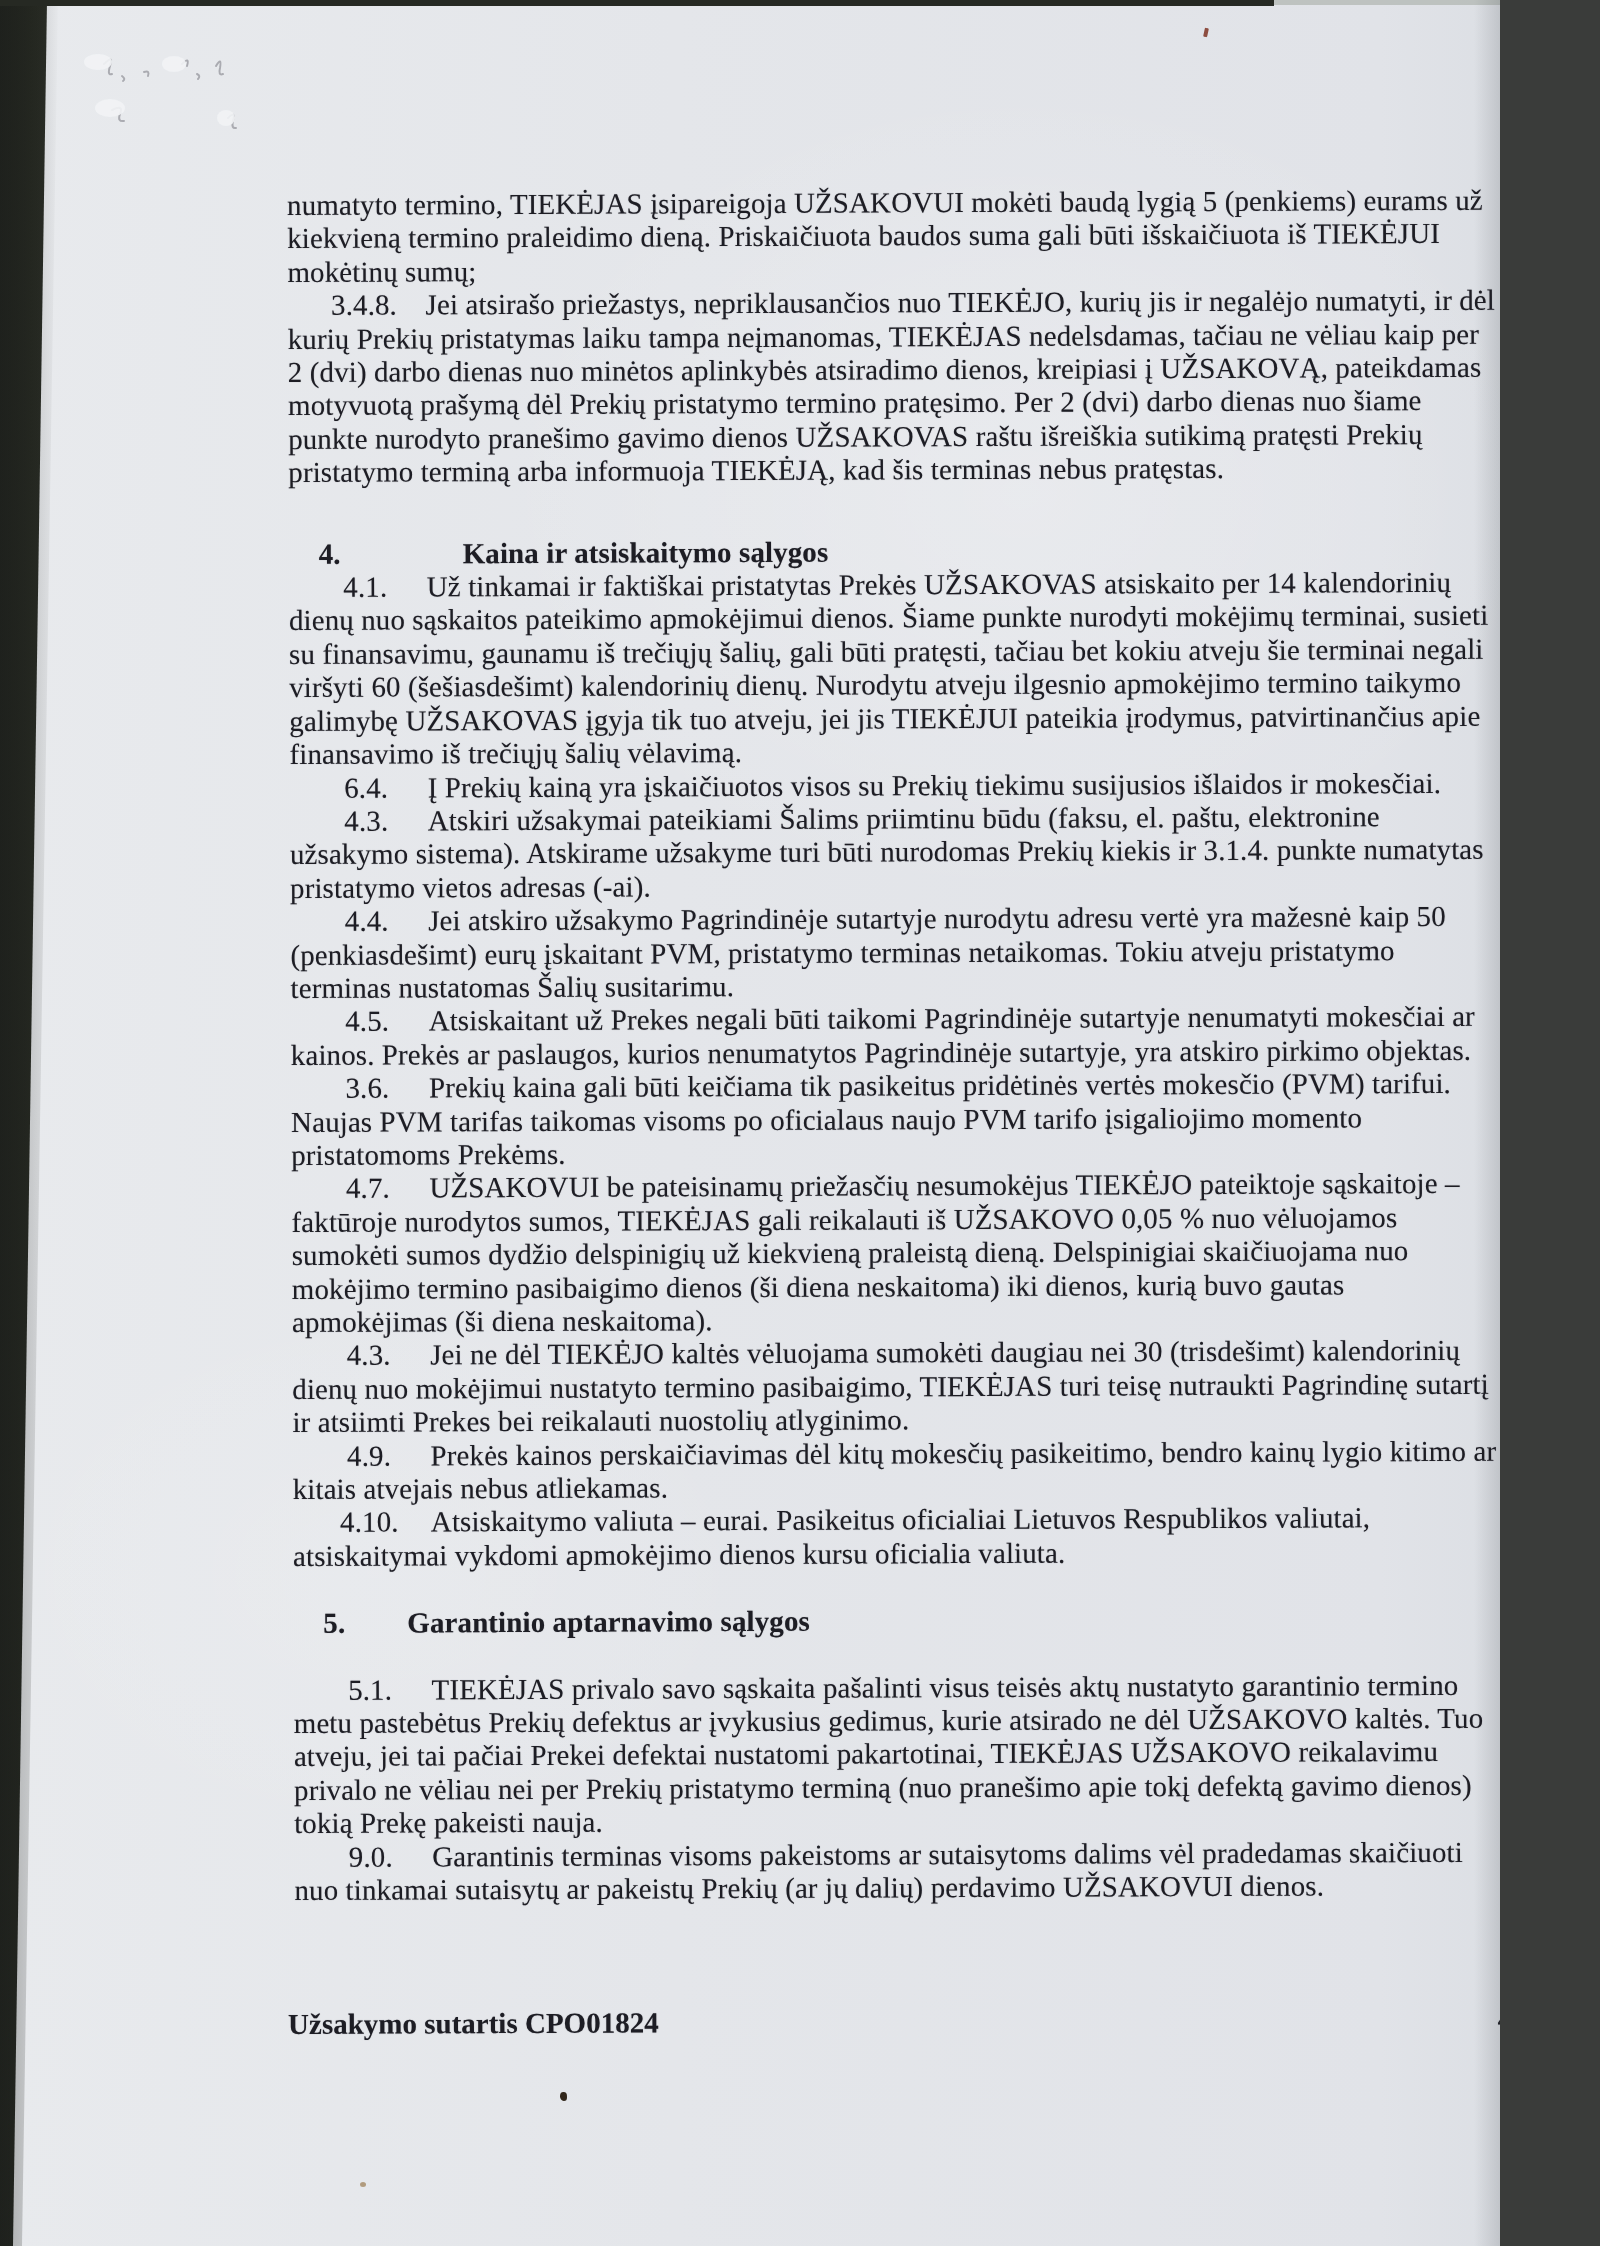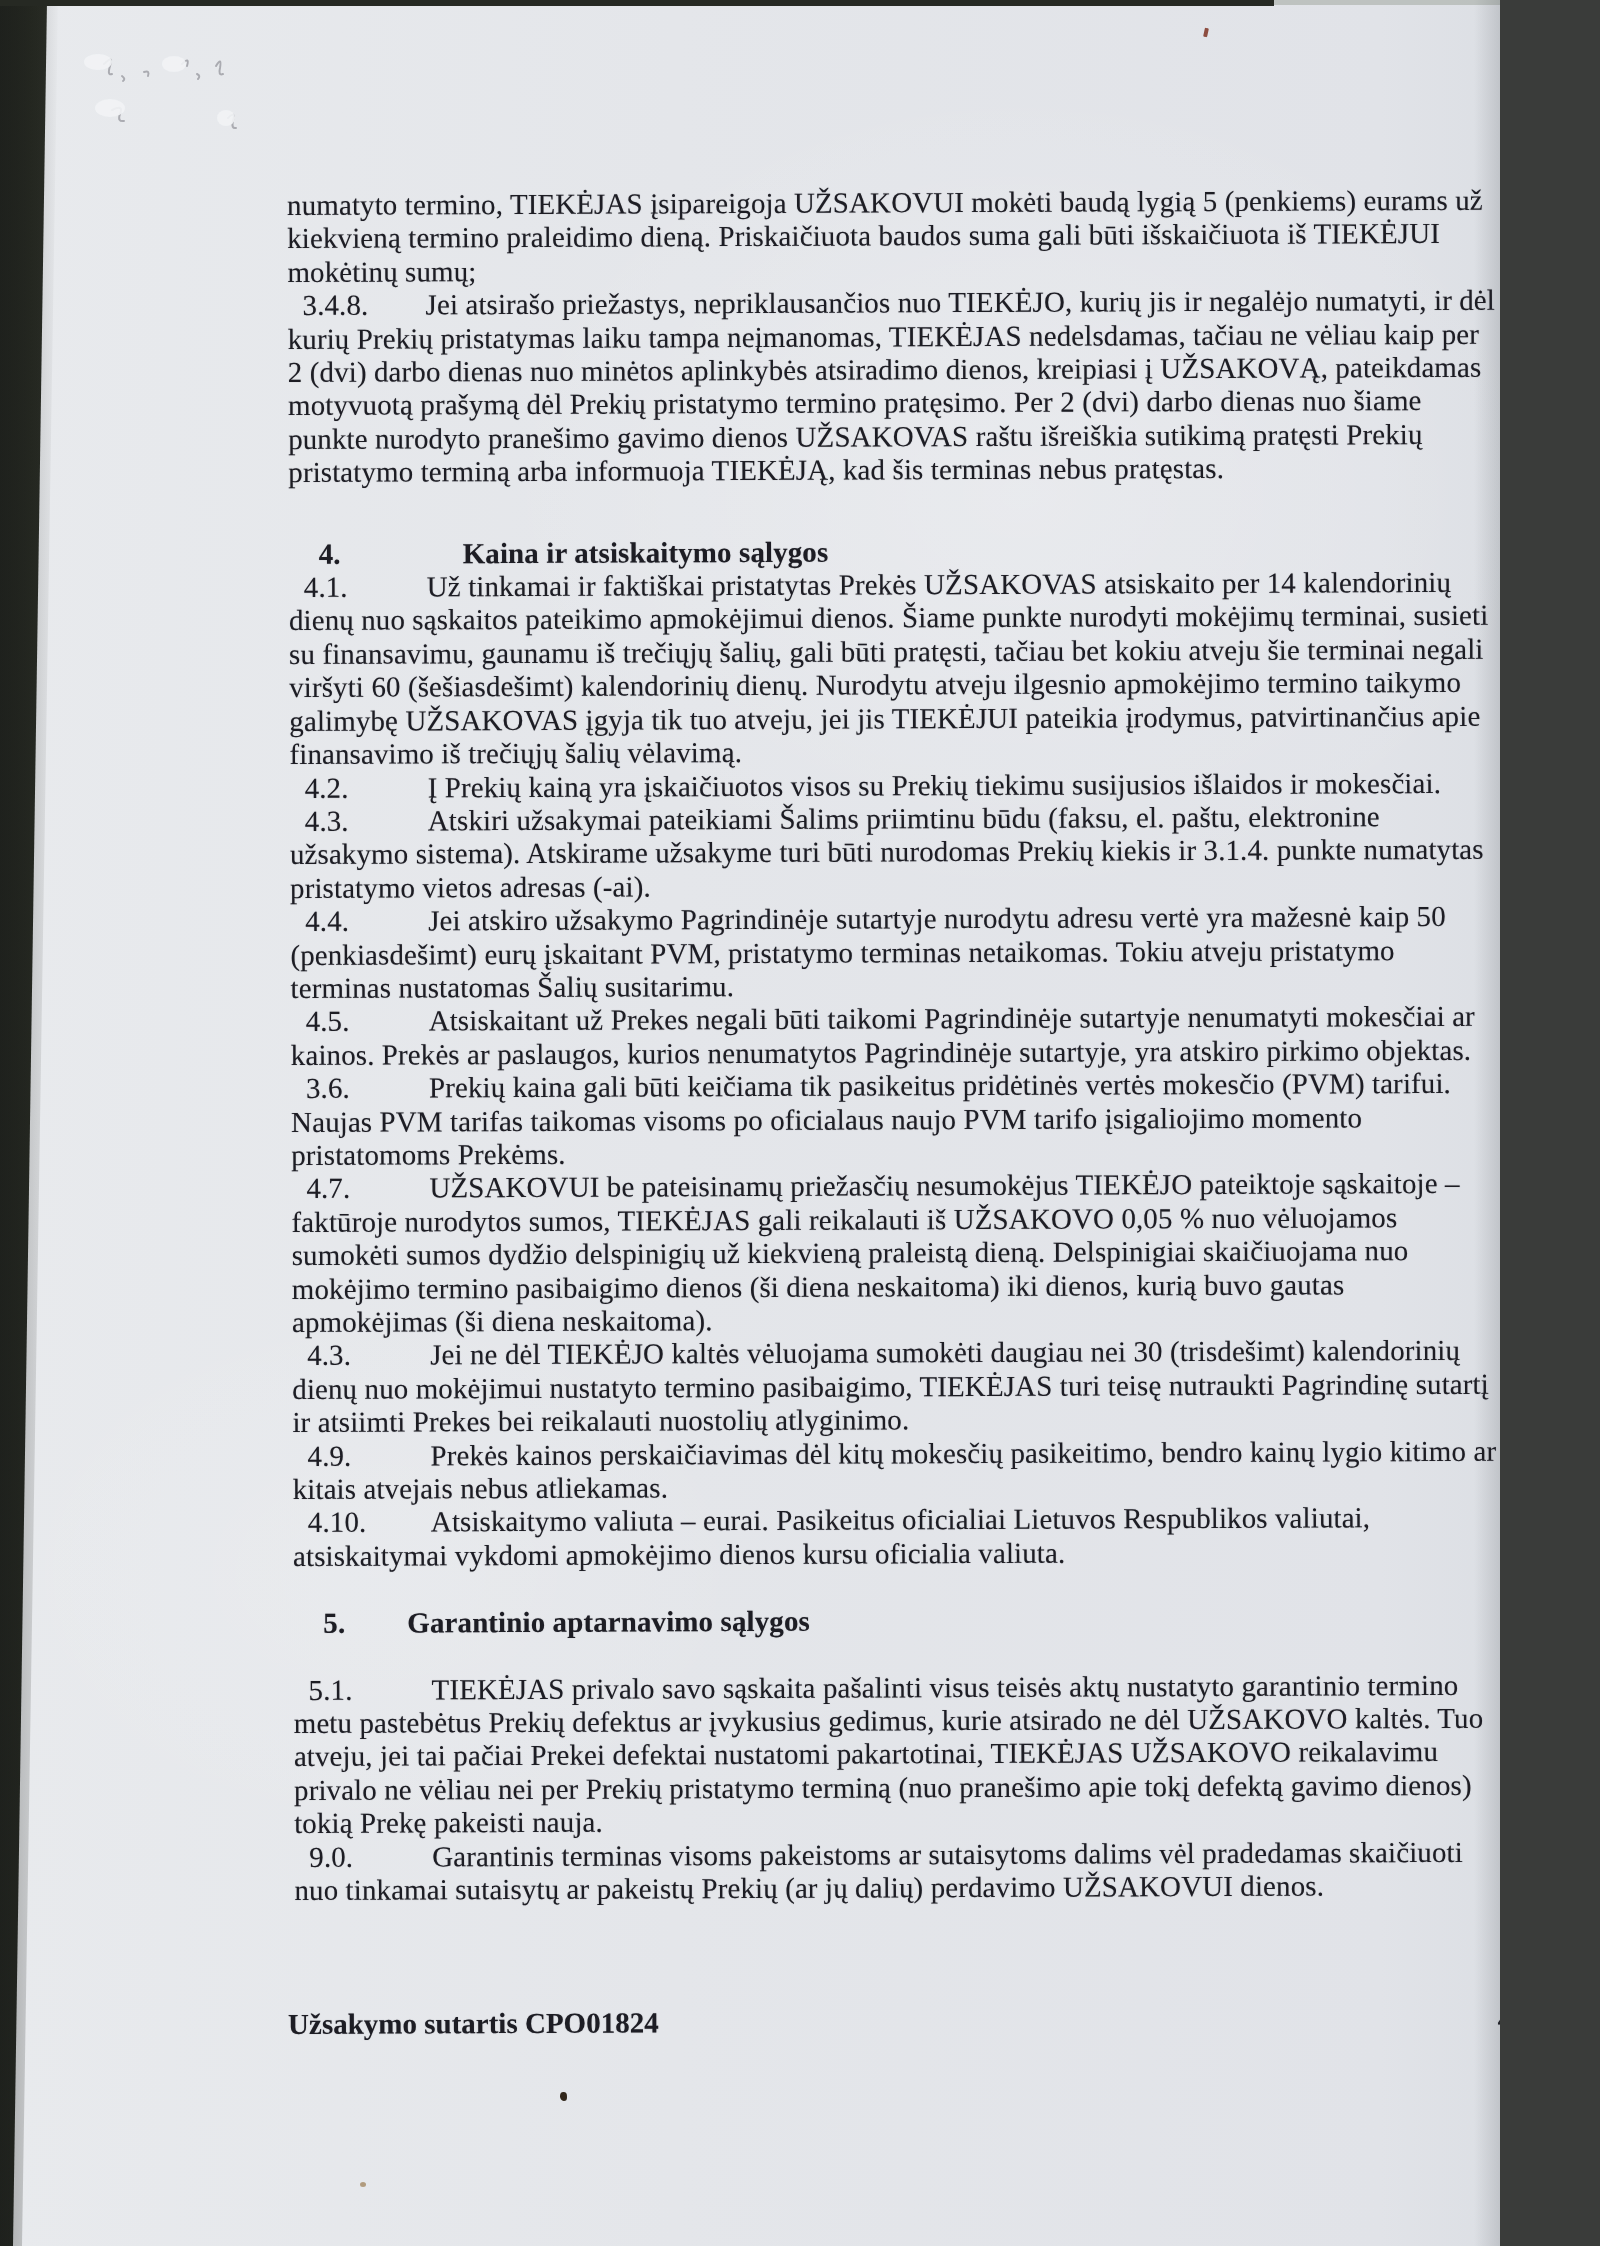--- a/index.html
+++ b/index.html
@@ -37,21 +37,21 @@
   .footer-dot{position:absolute;left:560px;top:2092px;width:7px;height:9px;background:#32271c;border-radius:50% 50% 45% 55%;}
   
   .content{
     position:absolute;left:287px;top:189px;width:1212px;
     font-size:29px;line-height:33.4px;letter-spacing:.1px;
     text-shadow:0 0 1px rgba(28,28,40,.38);
     transform:rotate(-0.25deg);transform-origin:0 0;
   }
   .content p{margin:0;text-indent:15px;}
   .content p.cont{text-indent:0;}
-  .num{display:inline-block;width:123px;text-indent:0;}
+  .num{display:inline-block;width:123px;text-indent:0;text-align:center;}
   h2{margin:0;font-size:29px;line-height:33.4px;font-weight:bold;text-indent:15px;}
   h2.sec4{margin-top:48px;}
   h2.sec5{margin-top:34px;margin-bottom:33px;}
   .hnum4{display:inline-block;width:159px;}
   .hnum5{display:inline-block;width:99px;}
   .footer{
     position:absolute;left:288px;top:2008px;width:1224px;
     font-size:29px;line-height:33px;
     text-shadow:0 0 1px rgba(28,28,40,.38);
     transform:rotate(-0.25deg);transform-origin:0 0;
@@ -94,21 +94,21 @@
 
   <div class="content">
 
     <p class="cont">numatyto termino, TIEKĖJAS įsipareigoja UŽSAKOVUI mokėti baudą lygią 5 (penkiems) eurams už kiekvieną termino praleidimo dieną. Priskaičiuota baudos suma gali būti išskaičiuota iš TIEKĖJUI mokėtinų sumų;</p>
 
     <p><span class="num">3.4.8.</span><span>Jei atsirašo priežastys, nepriklausančios nuo TIEKĖJO, kurių jis ir negalėjo numatyti, ir dėl kurių Prekių pristatymas laiku tampa neįmanomas, TIEKĖJAS nedelsdamas, tačiau ne vėliau kaip per 2 (dvi) darbo dienas nuo minėtos aplinkybės atsiradimo dienos, kreipiasi į UŽSAKOVĄ, pateikdamas motyvuotą prašymą dėl Prekių pristatymo termino pratęsimo. Per 2 (dvi) darbo dienas nuo šiame punkte nurodyto pranešimo gavimo dienos UŽSAKOVAS raštu išreiškia sutikimą pratęsti Prekių pristatymo terminą arba informuoja TIEKĖJĄ, kad šis terminas nebus pratęstas.</span></p>
 
     <h2 class="sec4"><span class="hnum4">4.</span><span>Kaina ir atsiskaitymo sąlygos</span></h2>
 
     <p><span class="num">4.1.</span><span>Už tinkamai ir faktiškai pristatytas Prekės UŽSAKOVAS atsiskaito per 14  kalendorinių dienų nuo sąskaitos pateikimo apmokėjimui dienos. Šiame punkte nurodyti mokėjimų terminai, susieti su finansavimu, gaunamu iš trečiųjų šalių, gali būti pratęsti, tačiau bet kokiu atveju šie terminai negali viršyti 60 (šešiasdešimt) kalendorinių dienų. Nurodytu atveju ilgesnio apmokėjimo termino taikymo galimybę UŽSAKOVAS įgyja tik tuo atveju, jei jis TIEKĖJUI pateikia įrodymus, patvirtinančius apie finansavimo iš trečiųjų šalių vėlavimą.</span></p>
-    <p><span class="num">4.2.</span><span>Į Prekių kainą yra įskaičiuotos visos su Prekių tiekimu susijusios išlaidos ir mokesčiai.</span></p>
+    <p><span class="num">6.4.</span><span>Į Prekių kainą yra įskaičiuotos visos su Prekių tiekimu susijusios išlaidos ir mokesčiai.</span></p>
     <p><span class="num">4.3.</span><span>Atskiri užsakymai pateikiami Šalims priimtinu būdu (faksu, el. paštu, elektronine užsakymo sistema). Atskirame užsakyme turi būti nurodomas Prekių kiekis ir 3.1.4. punkte numatytas pristatymo vietos adresas (-ai).</span></p>
     <p><span class="num">4.4.</span><span>Jei atskiro užsakymo Pagrindinėje sutartyje nurodytu adresu vertė yra mažesnė kaip 50 (penkiasdešimt) eurų įskaitant PVM, pristatymo terminas netaikomas. Tokiu atveju pristatymo terminas nustatomas Šalių susitarimu.</span></p>
     <p><span class="num">4.5.</span><span>Atsiskaitant už Prekes negali būti taikomi Pagrindinėje sutartyje nenumatyti mokesčiai ar kainos. Prekės ar paslaugos, kurios nenumatytos Pagrindinėje sutartyje, yra atskiro pirkimo objektas.</span></p>
     <p><span class="num">3.6.</span><span>Prekių kaina gali būti keičiama tik pasikeitus pridėtinės vertės mokesčio (PVM) tarifui. Naujas PVM tarifas taikomas visoms po oficialaus naujo PVM tarifo įsigaliojimo momento pristatomoms Prekėms.</span></p>
     <p><span class="num">4.7.</span><span>UŽSAKOVUI be pateisinamų priežasčių nesumokėjus TIEKĖJO pateiktoje sąskaitoje – faktūroje nurodytos sumos, TIEKĖJAS gali reikalauti iš UŽSAKOVO 0,05 % nuo vėluojamos sumokėti sumos dydžio delspinigių už kiekvieną praleistą dieną. Delspinigiai skaičiuojama nuo mokėjimo termino pasibaigimo dienos (ši diena neskaitoma) iki dienos, kurią buvo gautas apmokėjimas (ši diena neskaitoma).</span></p>
     <p><span class="num">4.3.</span><span>Jei ne dėl TIEKĖJO kaltės vėluojama sumokėti daugiau nei 30 (trisdešimt) kalendorinių dienų nuo mokėjimui nustatyto termino pasibaigimo, TIEKĖJAS turi teisę nutraukti Pagrindinę sutartį ir atsiimti Prekes bei reikalauti nuostolių atlyginimo.</span></p>
     <p><span class="num">4.9.</span><span>Prekės kainos perskaičiavimas dėl kitų mokesčių pasikeitimo, bendro kainų lygio kitimo ar kitais atvejais nebus atliekamas.</span></p>
     <p><span class="num">4.10.</span><span>Atsiskaitymo valiuta – eurai. Pasikeitus oficialiai Lietuvos Respublikos valiutai, atsiskaitymai vykdomi apmokėjimo dienos kursu oficialia valiuta.</span></p>
 
     <h2 class="sec5"><span class="hnum5">5.</span><span>Garantinio aptarnavimo sąlygos</span></h2>

